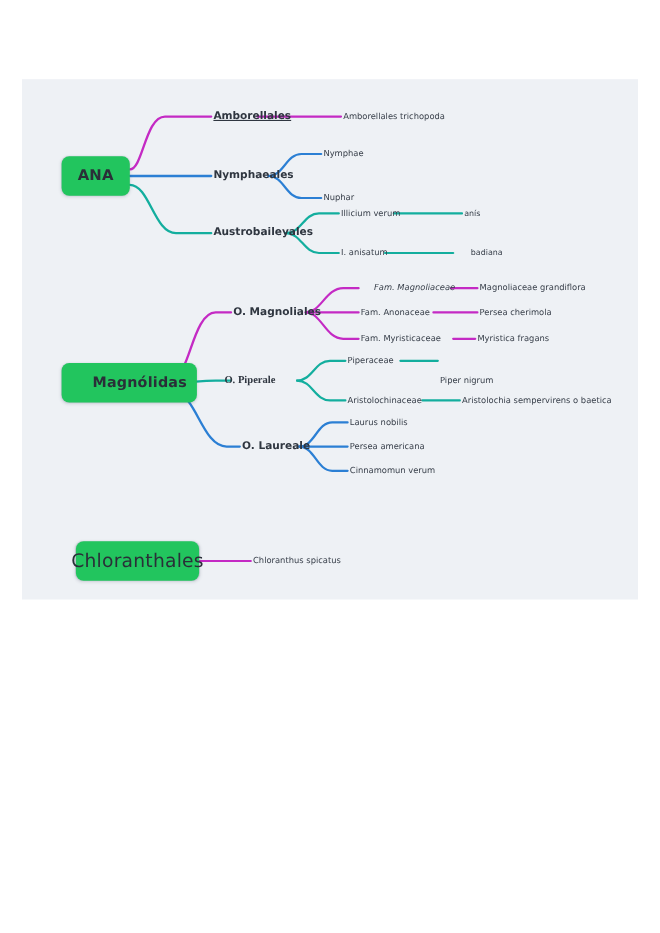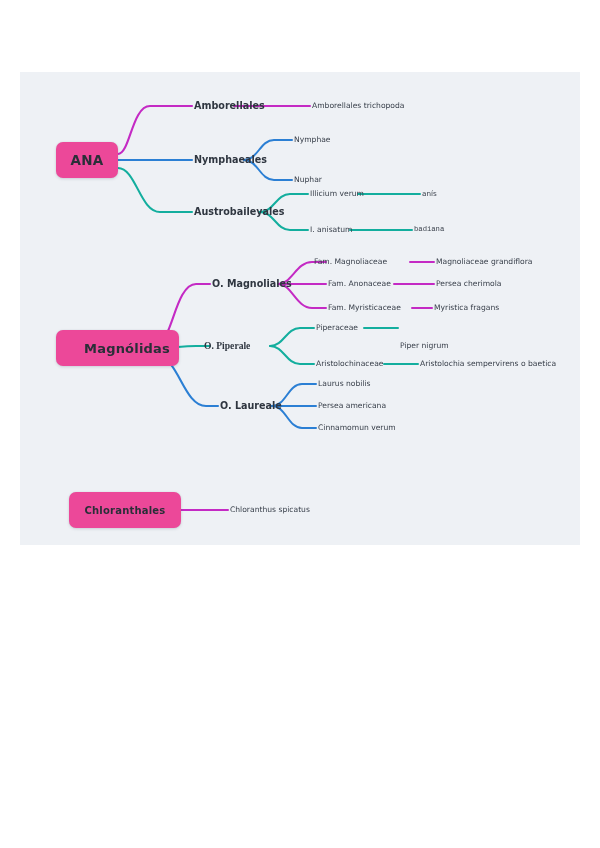--- a/index.html
+++ b/index.html
@@ -25,21 +25,21 @@
   #svg-layer {
     position: absolute;
     left: 0;
     top: 0;
     width: 560px;
     height: 473px;
     overflow: visible;
   }
   .root-node {
     position: absolute;
-    background: #ec4899;
+    background: #22c55e;
     border-radius: 7px;
     box-shadow: 0 1px 3px rgba(40,55,80,0.17), 0 0 1px rgba(40,55,80,0.12);
     display: flex;
     align-items: center;
     justify-content: center;
     color: #2a2f38;
     font-family: "DejaVu Sans", sans-serif;
     letter-spacing: 0.2px;
   }
   .root-label {
@@ -60,22 +60,22 @@
     height: 36px;
     font-size: 13px;
     font-weight: 700;
     padding-left: 19px;
   }
   .node-chloranthales {
     left: 49px;
     top: 420px;
     width: 112px;
     height: 36px;
-    font-size: 10px;
-    font-weight: 700;
+    font-size: 17px;
+    font-weight: 400;
   }
   .lbl {
     position: absolute;
     white-space: nowrap;
     line-height: 1;
     font-family: "DejaVu Sans", sans-serif;
   }
   .lvl2 {
     font-size: 9.6px;
     font-weight: 700;
@@ -140,38 +140,38 @@
   <div class="root-node node-ana">
     <span class="root-label">ANA</span>
   </div>
   <div class="root-node node-magnolidas">
     <span class="root-label">Magnólidas</span>
   </div>
   <div class="root-node node-chloranthales">
     <span class="root-label">Chloranthales</span>
   </div>
 
-  <div class="lbl lvl2" style="left:174px; top:29px;">Amborellales</div>
+  <div class="lbl lvl2" style="left:174px; top:29px;text-decoration:underline;">Amborellales</div>
   <div class="lbl lvl2" style="left:174px; top:83px;">Nymphaeales</div>
   <div class="lbl lvl2" style="left:174px; top:135px;">Austrobaileyales</div>
 
   <div class="lbl lvl3" style="left:292px; top:30px;">Amborellales trichopoda</div>
   <div class="lbl lvl3" style="left:274px; top:64px;">Nymphae</div>
   <div class="lbl lvl3" style="left:274px; top:104px;">Nuphar</div>
 
   <div class="lbl lvl3" style="left:290px; top:118px;">Illicium verum</div>
   <div class="lbl lvl3" style="left:290px; top:154px;">I. anisatum</div>
   <div class="lbl lvl4" style="left:402px; top:118px;">anís</div>
-  <div class="lbl lvl4" style="left:394px; top:154px;font-family:Liberation Mono, monospace;">badiana</div>
+  <div class="lbl lvl4" style="left:408px; top:154px;">badiana</div>
 
   <div class="lbl lvl2" style="left:192px; top:207px;">O. Magnoliales</div>
   <div class="lbl lvl2" style="left:184px; top:269px;font-family:Liberation Serif, serif;">O. Piperale</div>
   <div class="lbl lvl2" style="left:200px; top:329px;">O. Laureale</div>
 
-  <div class="lbl lvl3" style="left:294px; top:186px;">Fam. Magnoliaceae</div>
+  <div class="lbl lvl3" style="left:320px; top:186px;font-style:italic;">Fam. Magnoliaceae</div>
   <div class="lbl lvl3" style="left:308px; top:208px;">Fam. Anonaceae</div>
   <div class="lbl lvl3" style="left:308px; top:232px;">Fam. Myristicaceae</div>
 
   <div class="lbl lvl3" style="left:416px; top:186px;">Magnoliaceae grandiflora</div>
   <div class="lbl lvl3" style="left:416px; top:208px;">Persea cherimola</div>
   <div class="lbl lvl3" style="left:414px; top:232px;">Myristica fragans</div>
 
   <div class="lbl lvl3" style="left:296px; top:252px;">Piperaceae</div>
   <div class="lbl lvl3" style="left:296px; top:288px;">Aristolochinaceae</div>
   <div class="lbl lvl3" style="left:380px; top:252px;margin-top:18px;">Piper nigrum</div>

